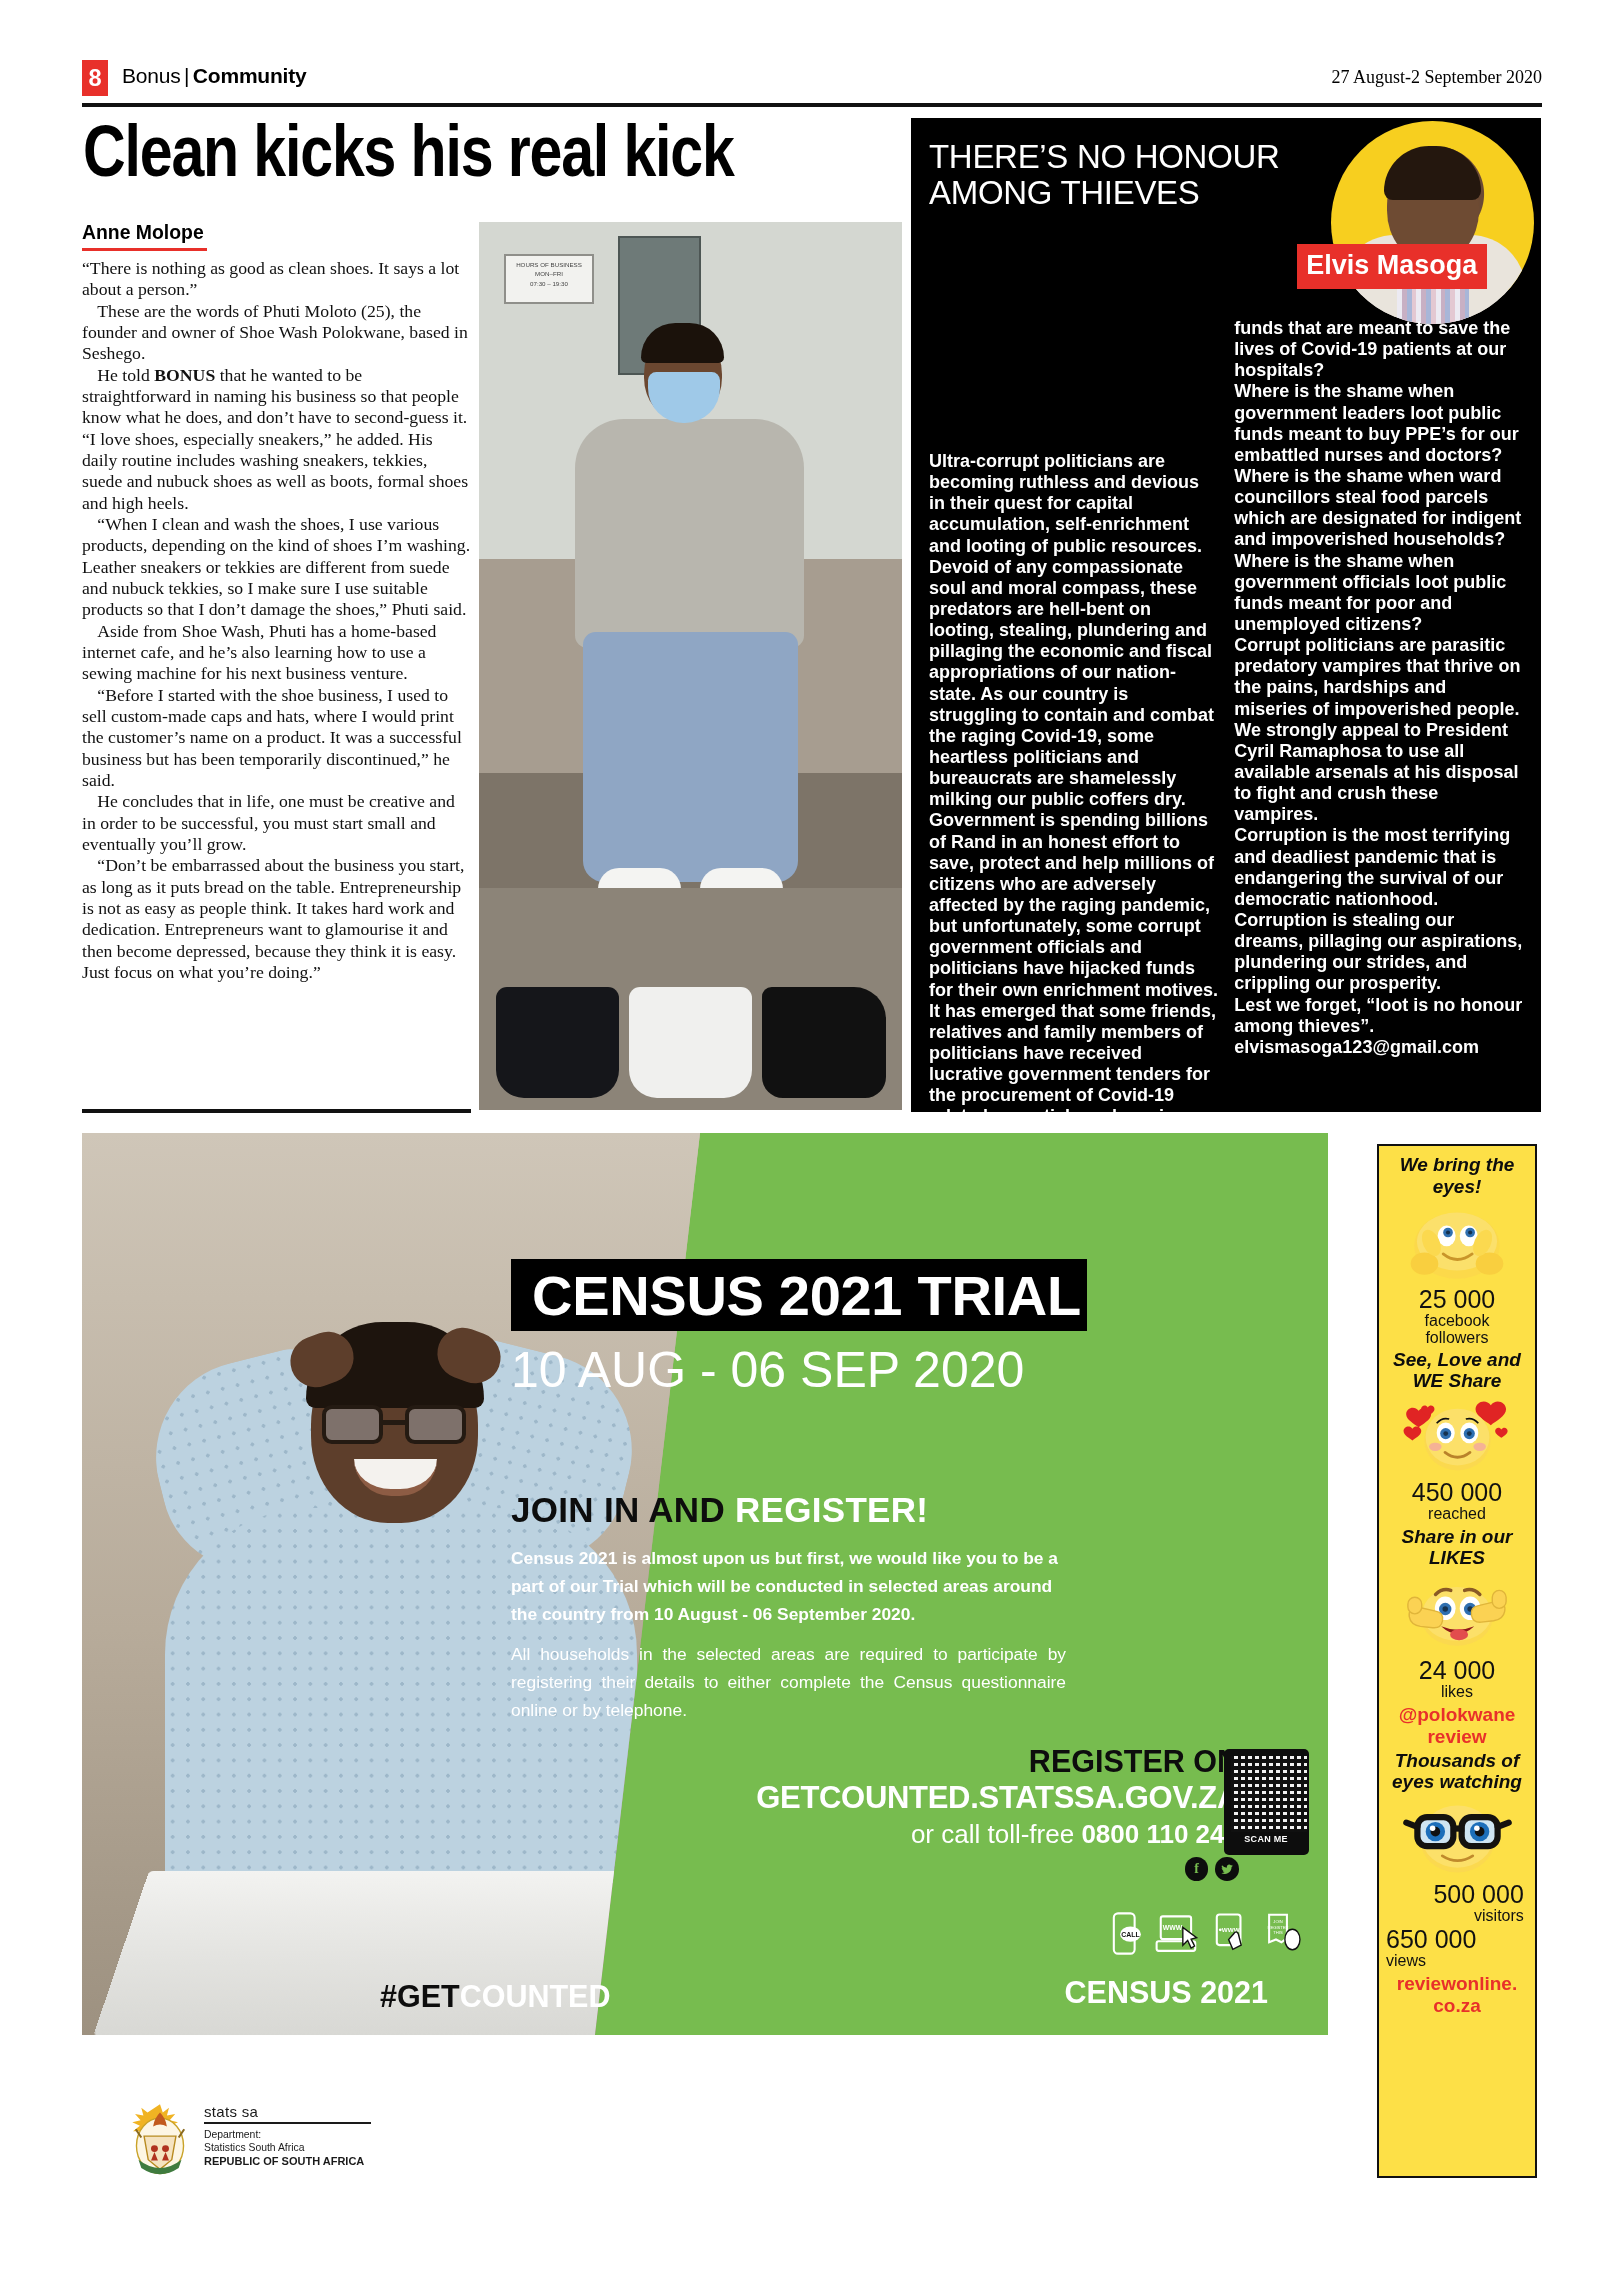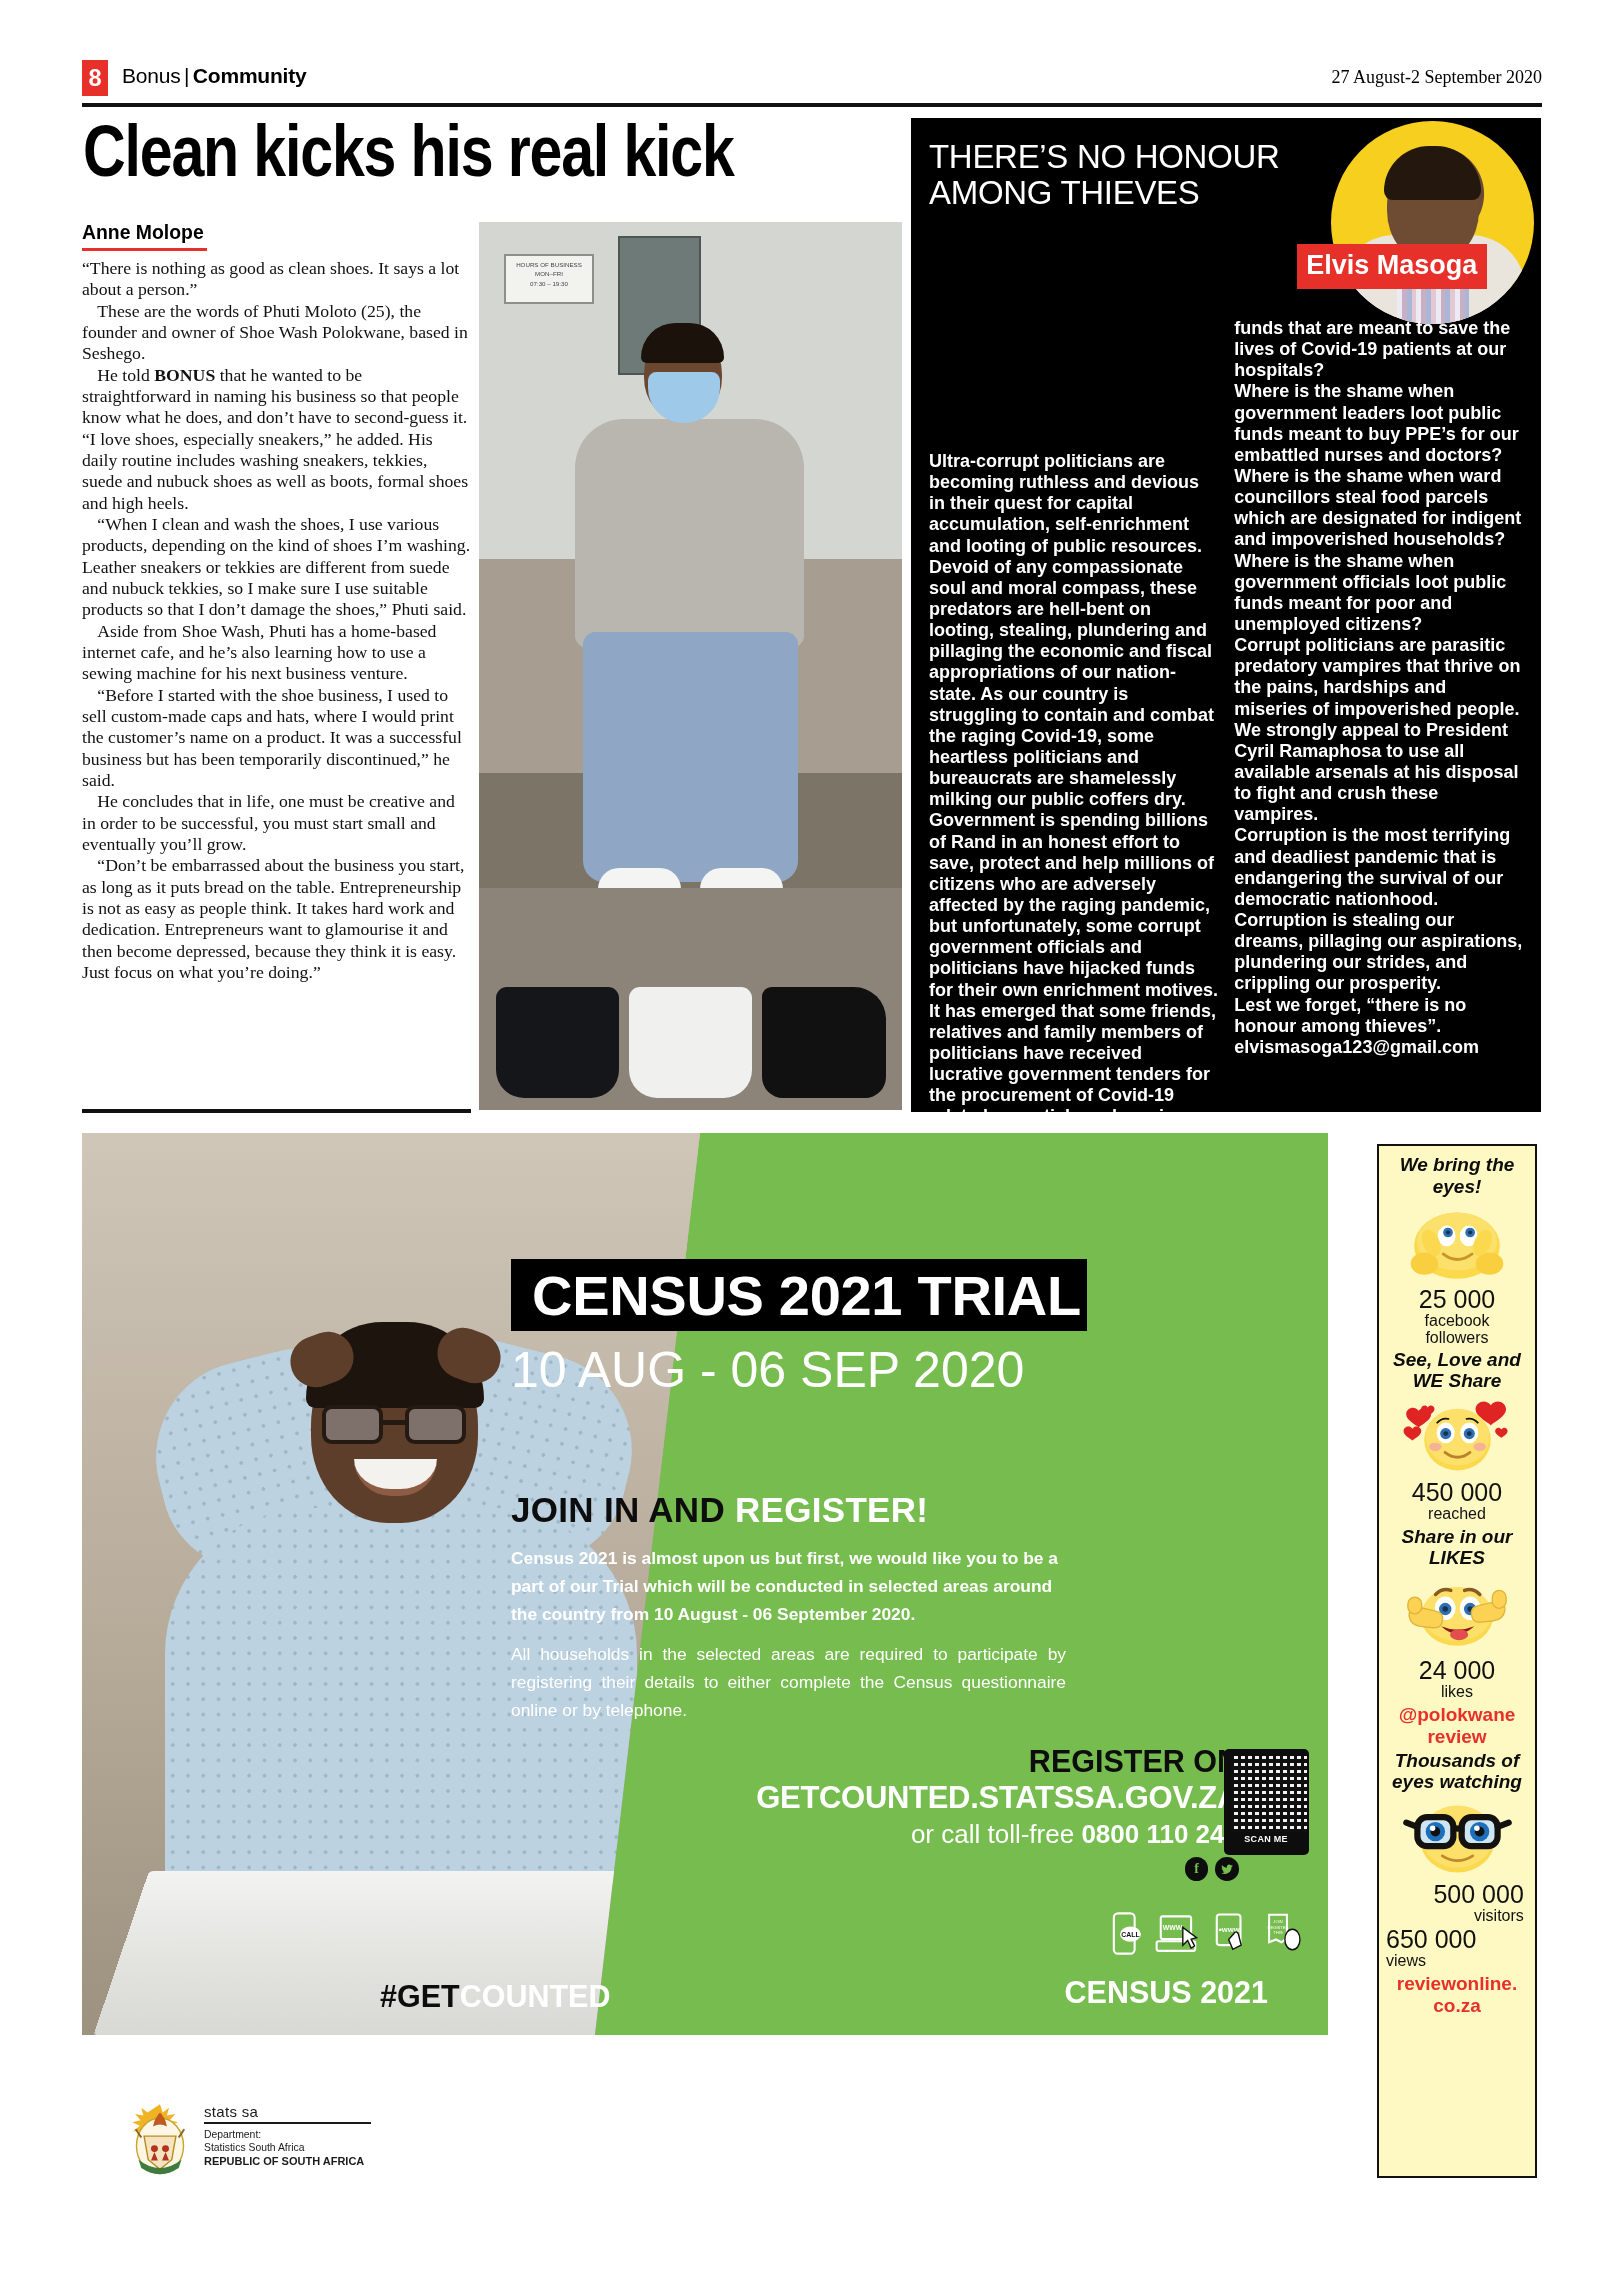--- a/index.html
+++ b/index.html
@@ -326,21 +326,21 @@
   }
   .statssa-rule { margin-top: 2.1px; width: 167px; height: 2.1px; background: #1a1a1a; }
   .statssa-sub {
     margin-top: 3.5px; font-size: 10.4px; line-height: 1.28; color: #1a1a1a;
   }
   .statssa-sub .rep { font-weight: bold; font-size: 11px; }
 
   
   .side-ad {
     position: absolute; left: 1377px; top: 1144px; width: 160px; height: 1034px;
-    border: 2.8px solid #111; background: #fef9c3;
+    border: 2.8px solid #111; background: #fde047;
     padding: 5.6px 4.2px; text-align: center;
   }
   .side-head {
     font-style: italic; font-weight: bold; font-size: 19px; line-height: 1.12;
     color: #0d0d0d; margin: 2.8px 0 1.4px;
     font-family: "Liberation Sans", sans-serif;
   }
   .side-num {
     font-size: 25px; color: #111; line-height: 1.05; margin-top: 1.4px;
     font-family: "Liberation Sans", sans-serif; font-weight: 300;
@@ -452,21 +452,21 @@
 
     </div>
     <div class="opinion-col right">
       <p>funds that are meant to save the lives of Covid-19 patients at our hospitals?</p>
       <p>Where is the shame when government leaders loot public funds meant to buy PPE’s for our embattled nurses and doctors?</p>
       <p>Where is the shame when ward councillors steal food parcels which are designated for indigent and impoverished households?</p>
       <p>Where is the shame when government officials loot public funds meant for poor and unemployed citizens?</p>
       <p>Corrupt politicians are parasitic predatory vampires that thrive on the pains, hardships and miseries of impoverished people. We strongly appeal to President Cyril Ramaphosa to use all available arsenals at his disposal to fight and crush these vampires.</p>
       <p>Corruption is the most terrifying and deadliest pandemic that is endangering the survival of our democratic nationhood.</p>
       <p>Corruption is stealing our dreams, pillaging our aspirations, plundering our strides, and crippling our prosperity.</p>
-      <p>Lest we forget, “there is no honour among thieves”.</p>
+      <p>Lest we forget, “loot is no honour among thieves”.</p>
       <p>elvismasoga123@gmail.com</p>
     </div>
   </div>
 </div>
 
 <div class="census-ad">
   <div class="census-photo">
     <div class="cp-wall"></div>
     <div class="cp-arm-l"></div>
     <div class="cp-arm-r"></div>

